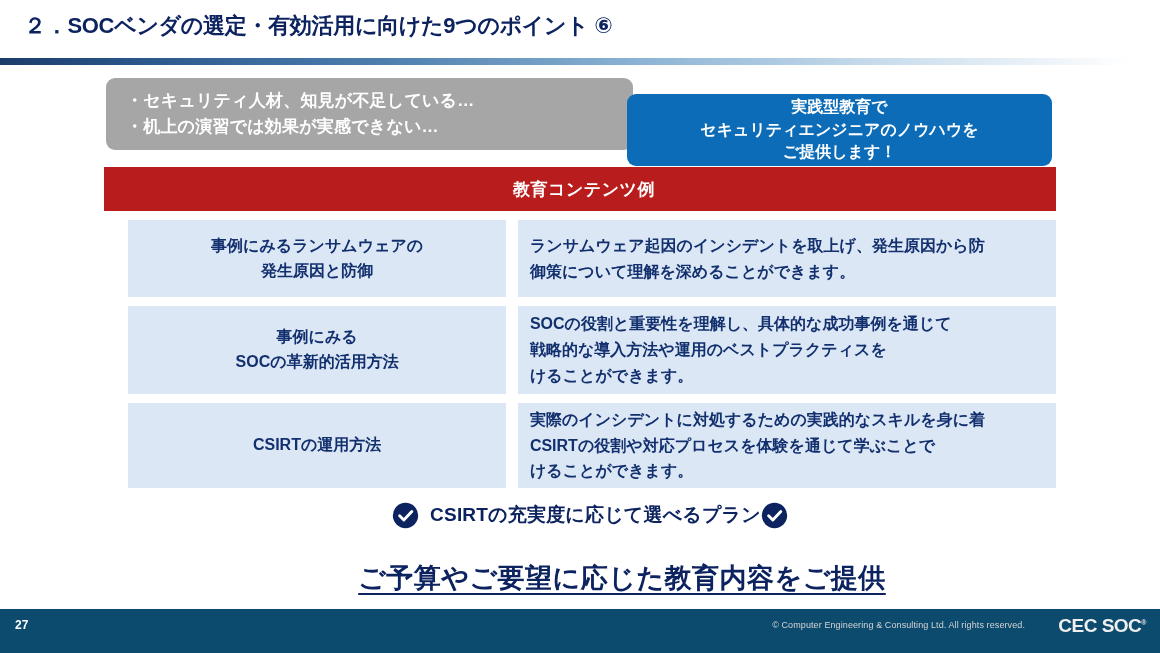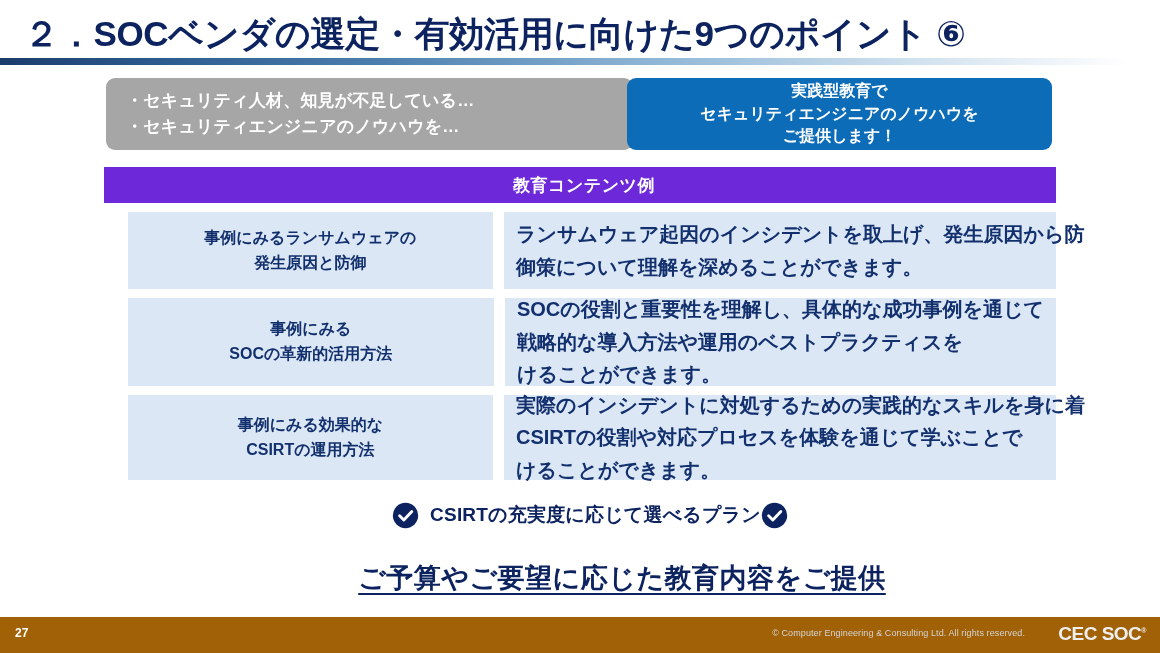--- a/index.html
+++ b/index.html
@@ -8,21 +8,21 @@
     font-family:"Liberation Sans","DejaVu Sans",sans-serif;
     background:#ffffff;
     position:relative;
     overflow:hidden;
   }
 
   
   .title-wrap { position:absolute; left:0; top:0; width:1160px; height:70px; }
   .slide-title {
     position:absolute; left:24px; top:11px;
-    font-size:35px; font-weight:bold; letter-spacing:-0.3px;
+    font-size:22px; font-weight:bold; letter-spacing:-0.3px;
     color:#0c2360; white-space:nowrap;
   }
   .title-rule {
     position:absolute; left:0; top:58px; width:1130px; height:7px;
     background:linear-gradient(to right,#1b3c6b 0%,#2d5a8e 14%,#4d7fae 34%,#8fb6d6 58%,#c9dcec 78%,#ffffff 100%);
   }
 
   
   .callout-row { position:absolute; left:0; top:78px; width:1160px; height:76px; }
   .gray-box {
@@ -36,33 +36,33 @@
     letter-spacing:0.2px; white-space:nowrap;
   }
   .arrow-tri {
     position:absolute; left:566px; top:5px;
     width:0; height:0;
     border-top:31px solid transparent;
     border-bottom:31px solid transparent;
     border-left:44px solid #a6a6a6;
   }
   .blue-box {
-    position:absolute; left:627px; top:0; width:425px; height:72px;
+    position:absolute; left:627px; top:16px; width:425px; height:72px;
     background:#0c6cb8; border-radius:9px;
     display:flex; flex-direction:column; justify-content:center; align-items:center;
   }
   .blue-box .line {
     color:#ffffff; font-size:16px; font-weight:bold; line-height:1.42;
     text-align:center; white-space:nowrap;
   }
 
   
   .table-wrap { position:absolute; left:104px; top:167px; width:952px; }
   .table-header {
-    width:952px; height:36px; background:#6d28d9;
+    width:952px; height:44px; background:#b91c1c;
     display:flex; align-items:center; justify-content:center;padding-left:8px;
   }
   .table-header span {
     color:#ffffff; font-size:17px; font-weight:bold; letter-spacing:0.5px;
   }
   .table-row { display:flex; width:952px; margin-top:9px; }
   .cell-left {
     width:388px; background:#dce7f5;
     display:flex; flex-direction:column; justify-content:center; align-items:center;
     padding:10px 8px;
@@ -72,21 +72,21 @@
     color:#12306e; font-size:16px; font-weight:bold; line-height:1.55;
     text-align:center; white-space:nowrap;
   }
   .cell-gap { width:12px; }
   .cell-right {
     width:552px; background:#dce7f5;
     display:flex; flex-direction:column; justify-content:center;
     padding:10px 12px 10px 12px;
   }
   .cell-right .line {
-    color:#12306e; font-size:20px; font-weight:bold; line-height:1.62;
+    color:#12306e; font-size:16px; font-weight:bold; line-height:1.62;
     white-space:nowrap;
   }
   .h-row-1 .cell-left, .h-row-1 .cell-right { height:77px; }
   .h-row-2 .cell-left, .h-row-2 .cell-right { height:88px; }
   .h-row-3 .cell-left, .h-row-3 .cell-right { height:85px; }
 
   
   .check-row {
     position:absolute; left:10px; top:498px; width:1160px; height:34px;
     display:flex; justify-content:center; align-items:center; 
@@ -105,22 +105,22 @@
     margin-left:42px;
   }
   .bottom-line span {
     color:#0c2360; font-size:27px; font-weight:bold;
     text-decoration:underline; text-underline-offset:6px;
     letter-spacing:0.5px;
   }
 
   
   .footer {
-    position:absolute; left:0; bottom:0; width:1160px; height:36px;
-    background:#a16207;
+    position:absolute; left:0; bottom:0; width:1160px; height:44px;
+    background:#0c4a6e;
     padding-left:12px;
   }
   .page-num {
     position:absolute; left:15px; top:9px;
     color:#ffffff; font-size:12px; font-weight:bold;
   }
   .copyright {
     position:absolute; right:135px; top:11px;
     color:#d4d4d4; font-size:9px; letter-spacing:0.1px; white-space:nowrap;
   }
@@ -137,21 +137,21 @@
 
 <div class="title-wrap">
   <div class="slide-title">２．SOCベンダの選定・有効活用に向けた9つのポイント ⑥</div>
   <div class="title-rule"></div>
 </div>
 
 <div class="callout-row">
 
   <div class="gray-box">
     <div class="line">・セキュリティ人材、知見が不足している…</div>
-    <div class="line">・セキュリティエンジニアのノウハウを…</div>
+    <div class="line">・机上の演習では効果が実感できない…</div>
   </div>
 
   <div class="arrow-tri"></div>
 
   <div class="blue-box">
     <div class="line">実践型教育で</div>
     <div class="line">セキュリティエンジニアのノウハウを</div>
     <div class="line">ご提供します！</div>
   </div>
 
@@ -183,21 +183,20 @@
     <div class="cell-gap"></div>
     <div class="cell-right">
       <div class="line">SOCの役割と重要性を理解し、具体的な成功事例を通じて</div>
       <div class="line">戦略的な導入方法や運用のベストプラクティスを</div>
       <div class="line">けることができます。</div>
     </div>
   </div>
 
   <div class="table-row h-row-3">
     <div class="cell-left">
-      <div class="line">事例にみる効果的な</div>
       <div class="line">CSIRTの運用方法</div>
     </div>
     <div class="cell-gap"></div>
     <div class="cell-right">
       <div class="line">実際のインシデントに対処するための実践的なスキルを身に着</div>
       <div class="line">CSIRTの役割や対応プロセスを体験を通じて学ぶことで</div>
       <div class="line">けることができます。</div>
     </div>
   </div>
 

